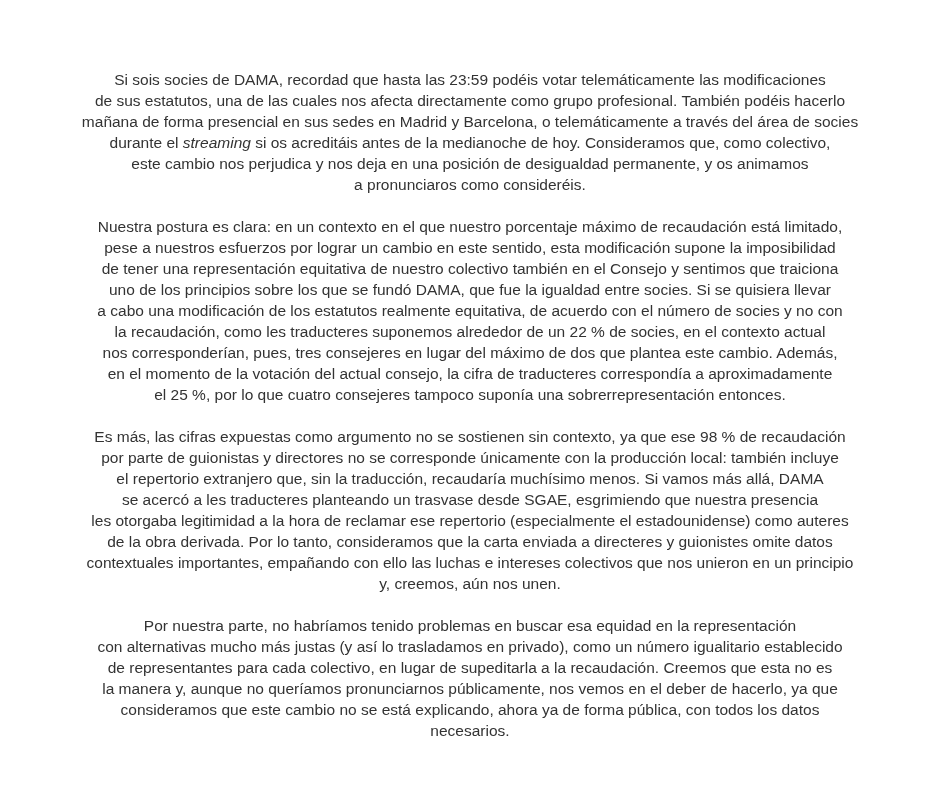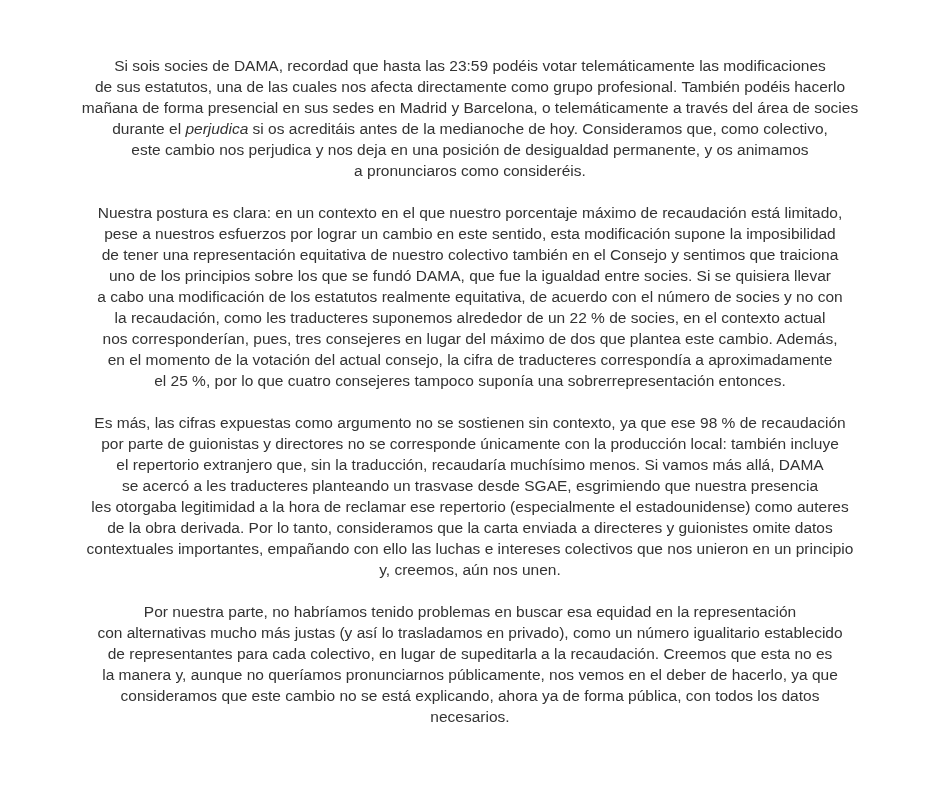--- a/index.html
+++ b/index.html
@@ -8,21 +8,21 @@
     background: #ffffff;
   }
   body {
     width: 940px;
     height: 788px;
     overflow: hidden;
   }
   .letter {
     box-sizing: border-box;
     width: 910px;
-    margin: 0 auto;
+    margin: 14px auto;
     padding-top: 55px;
     font-family: "Liberation Sans", "DejaVu Sans", sans-serif;
     font-size: 15.5px;
     line-height: 21px;
     color: #333333;
     text-align: center;
   }
   .letter p {
     margin: 0 0 21px 0;
     white-space: pre-line;
@@ -31,21 +31,21 @@
     font-style: italic;
   }
 </style>
 </head>
 <body>
 
 <div class="letter">
   <p><span>Si sois socies de DAMA, recordad que hasta las 23:59 podéis votar telemáticamente las modificaciones
 de sus estatutos, una de las cuales nos afecta directamente como grupo profesional. También podéis hacerlo
 mañana de forma presencial en sus sedes en Madrid y Barcelona, o telemáticamente a través del área de socies
-durante el </span><em>perjudica</em><span> si os acreditáis antes de la medianoche de hoy. Consideramos que, como colectivo,
+durante el </span><em>streaming</em><span> si os acreditáis antes de la medianoche de hoy. Consideramos que, como colectivo,
 este cambio nos perjudica y nos deja en una posición de desigualdad permanente, y os animamos
 a pronunciaros como consideréis.</span></p>
 
   <p>Nuestra postura es clara: en un contexto en el que nuestro porcentaje máximo de recaudación está limitado,
 pese a nuestros esfuerzos por lograr un cambio en este sentido, esta modificación supone la imposibilidad
 de tener una representación equitativa de nuestro colectivo también en el Consejo y sentimos que traiciona
 uno de los principios sobre los que se fundó DAMA, que fue la igualdad entre socies. Si se quisiera llevar
 a cabo una modificación de los estatutos realmente equitativa, de acuerdo con el número de socies y no con
 la recaudación, como les traducteres suponemos alrededor de un 22 % de socies, en el contexto actual
 nos corresponderían, pues, tres consejeres en lugar del máximo de dos que plantea este cambio. Además,

